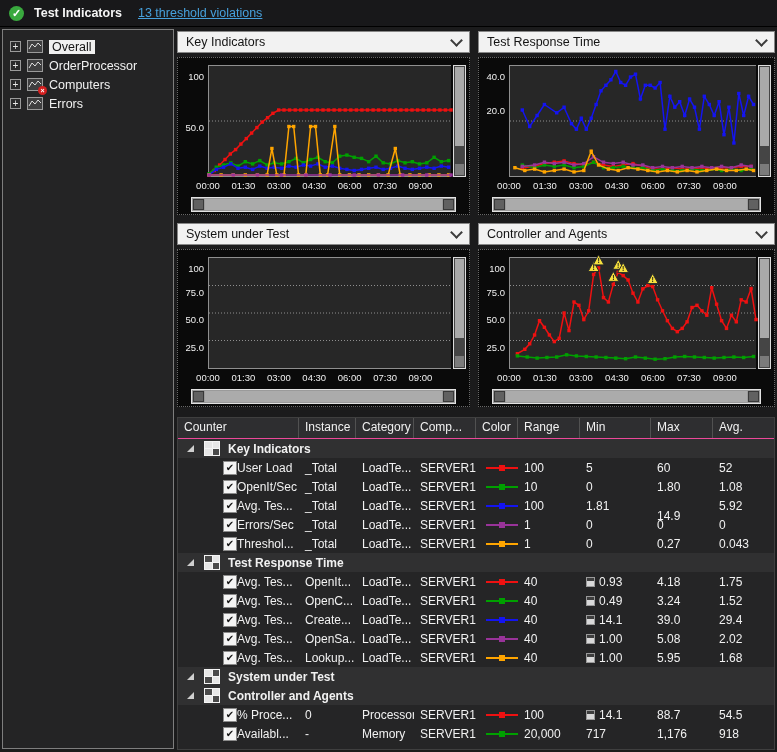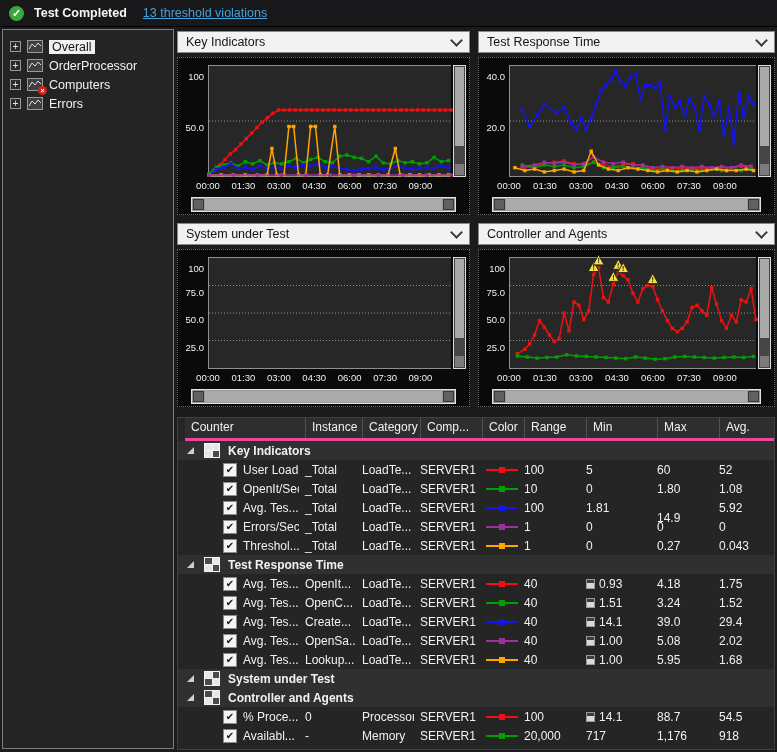--- a/index.html
+++ b/index.html
@@ -53,50 +53,50 @@
   .vscroll .vbtn{position:absolute;left:1px;right:1px;bottom:1px;height:11px;background:#7b7b7b;}
   .xlabels{position:relative;height:17px;font-size:9.5px;color:#f0f0f0;margin-left:30px;}
   .xlabels span{position:absolute;top:3px;width:30px;text-align:center;}
   .hscroll{height:15px;margin:3px 13px 0 13px;border:1px solid #e2e2e2;background:#9a9a9a;
     display:flex;align-items:stretch;padding:1px;box-sizing:border-box;}
   .hhandle{width:11px;background:#616161;border:1px solid #383838;flex:none;box-sizing:border-box;}
   .hthumb{flex:1;background:#ababab;margin:0 1px;}
   
   #table{position:absolute;left:177px;top:417px;width:598px;height:333px;background:#252526;
     border:1px solid #3f3f3f;box-sizing:border-box;overflow:hidden;}
-  .thead{display:flex;height:20px;background:#2e2e30;border-bottom:3px solid #ec4899;margin-left:7px;}
+  .thead{display:flex;height:20px;background:#2e2e30;border-bottom:1px solid #ec4899;}
   .th{box-sizing:border-box;padding-left:6px;border-right:1px solid #515151;line-height:19px;
     color:#f1f1f1;white-space:nowrap;overflow:hidden;flex:none;}
   .th:last-child{border-right:none;flex:1;}
   .trow{display:flex;height:19px;align-items:center;}
   .group-row{background:#303031;font-weight:bold;}
   .cell{box-sizing:border-box;padding-left:6px;white-space:nowrap;overflow:hidden;flex:none;
     display:flex;align-items:center;height:100%;}
   .gr-tri{width:0;height:0;border-left:7px solid transparent;border-bottom:7px solid #cfcfcf;
     margin-left:9px;flex:none;}
   .grp-ico{width:14px;height:13px;border:1px solid #f5f5f5;background:#f5f5f5;margin-left:10px;
     display:grid;grid-template-columns:1fr 1fr;grid-template-rows:1fr 1fr;gap:1px;flex:none;}
   .grp-ico div{background:#e6e6e6;}
   .grp-ico div.dark{background:#4a4a4a;}
   .grp-label{margin-left:8px;}
   .checkbox{width:12px;height:12px;background:#f4f4f4;border:1px solid #8a8a8a;color:#151515;
     font-size:10px;line-height:11px;text-align:center;flex:none;box-sizing:content-box;}
-  .counter-text{margin-left:6px;overflow:hidden;white-space:nowrap;}
+  .counter-text{overflow:hidden;white-space:nowrap;}
   .swatch{position:relative;width:32px;height:8px;margin-left:4px;}
   .swatch .ln{position:absolute;left:0;right:0;top:3px;height:2px;}
   .swatch .sq{position:absolute;left:13px;top:1px;width:6px;height:6px;}
   .min-ico{width:9px;height:10px;margin-right:4px;border:1px solid #9a9a9a;box-sizing:border-box;
     background:linear-gradient(#3e3e3e 0 3px,#d9d9d9 3px);flex:none;}
 </style>
 </head>
 <body>
 
 <div id="topbar">
   <div class="status-icon">✓</div>
-  <div class="status-text">Test Completed</div>
+  <div class="status-text">Test Indicators</div>
   <div class="violations-link">13 threshold violations</div>
 </div>
 
 <div id="sidebar">
   <div class="tree" id="tree">
       <div class="tree-item">
         <div class="expander">+</div>
         <div class="tree-ico">
           <div class="frame"></div>
           <svg width="14" height="11">
@@ -339,21 +339,21 @@
     </div>
     <div class="chart-panel" style="left: 301px; top: 0px; width: 297px;">
       <div class="dropdown">
         <div>Test Response Time</div>
         <div class="chev"></div>
       </div>
       <div class="chart-box">
         <div class="plot-row">
           <div class="gutter">
             <span style="top: 6px;">40.0</span>
-            <span style="top: 57px;">20.0</span>
+            <span style="top: 40px;">20.0</span>
           </div>
           <div class="plot">
             <svg width="246" height="110">
               <line x1="0" x2="246" y1="55" y2="55" stroke="#8f8f8f" stroke-dasharray="1,2"></line>
               <polyline points="12.3,44.0 19.7,60.5 27.1,49.5 34.4,38.5 46.7,46.8 54.1,41.3 61.5,57.8 66.4,63.3 71.3,52.3 76.3,63.3 81.2,52.3 86.1,38.5 91.0,24.8 95.9,19.3 100.9,13.8 105.8,5.5 110.7,16.5 115.6,19.3 120.5,11.0 125.5,8.3 130.4,33.0 135.3,19.3 140.2,19.3 145.1,22.0 150.1,16.5 155.0,63.3 159.9,30.3 164.8,41.3 169.7,35.8 174.7,49.5 179.6,33.0 184.5,41.3 189.4,63.3 194.3,30.3 199.3,38.5 204.2,49.5 209.1,35.8 214.0,68.8 218.9,41.3 223.9,77.0 228.8,27.5 233.7,49.5 238.6,30.3 243.5,38.5" fill="none" stroke="#1414f0" stroke-width="1.5"></polyline>
               <rect x="10.6" y="42.3" width="3.4" height="3.4" fill="#1414f0"></rect>
               <rect x="18.0" y="58.8" width="3.4" height="3.4" fill="#1414f0"></rect>
               <rect x="25.4" y="47.8" width="3.4" height="3.4" fill="#1414f0"></rect>
               <rect x="32.7" y="36.8" width="3.4" height="3.4" fill="#1414f0"></rect>
               <rect x="45.0" y="45.1" width="3.4" height="3.4" fill="#1414f0"></rect>
@@ -863,21 +863,21 @@
         <div class="cell" style="width: 62px;">SERVER1</div>
         <div class="cell" style="width: 42px;">
           <div class="swatch">
             <div class="ln" style="background: rgb(0, 160, 0);"></div>
             <div class="sq" style="background: rgb(0, 160, 0);"></div>
           </div>
         </div>
         <div class="cell" style="width: 62px;">40</div>
         <div class="cell" style="width: 71px;">
           <div class="min-ico"></div>
-          <span>1.51</span>
+          <span>0.49</span>
         </div>
         <div class="cell" style="width: 62px;">3.24</div>
         <div class="cell" style="flex: 1 1 0%;">1.52</div>
       </div>
       <div class="trow">
         <div class="cell" style="width: 121px; padding-left: 45px;">
           <div class="checkbox">✔</div>
           <div class="counter-text">Avg. Tes...</div>
         </div>
         <div class="cell" style="width: 57px;">Create...</div>

